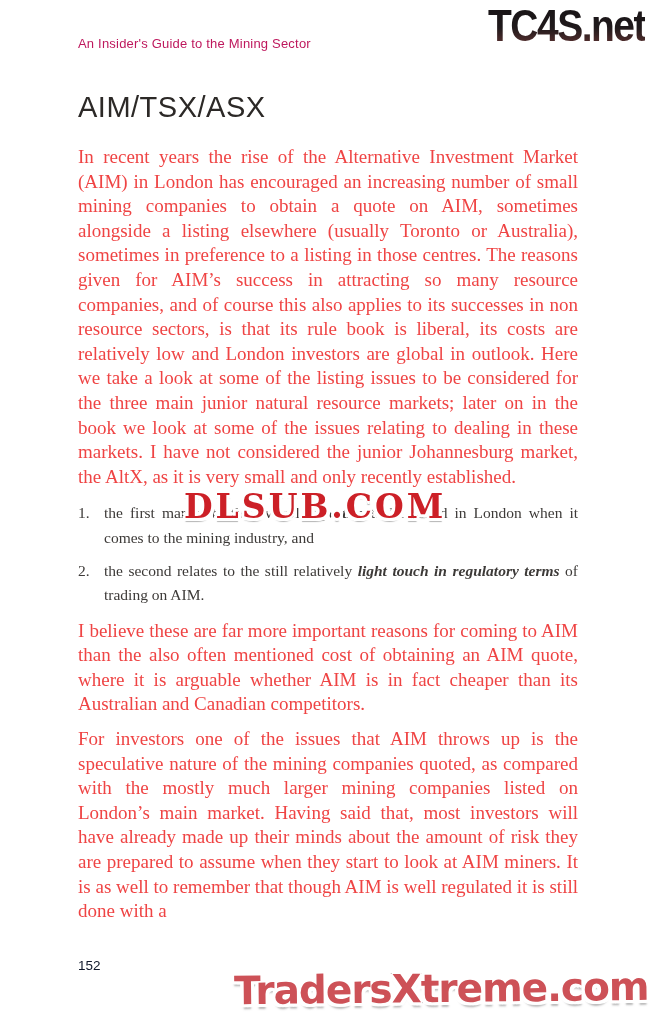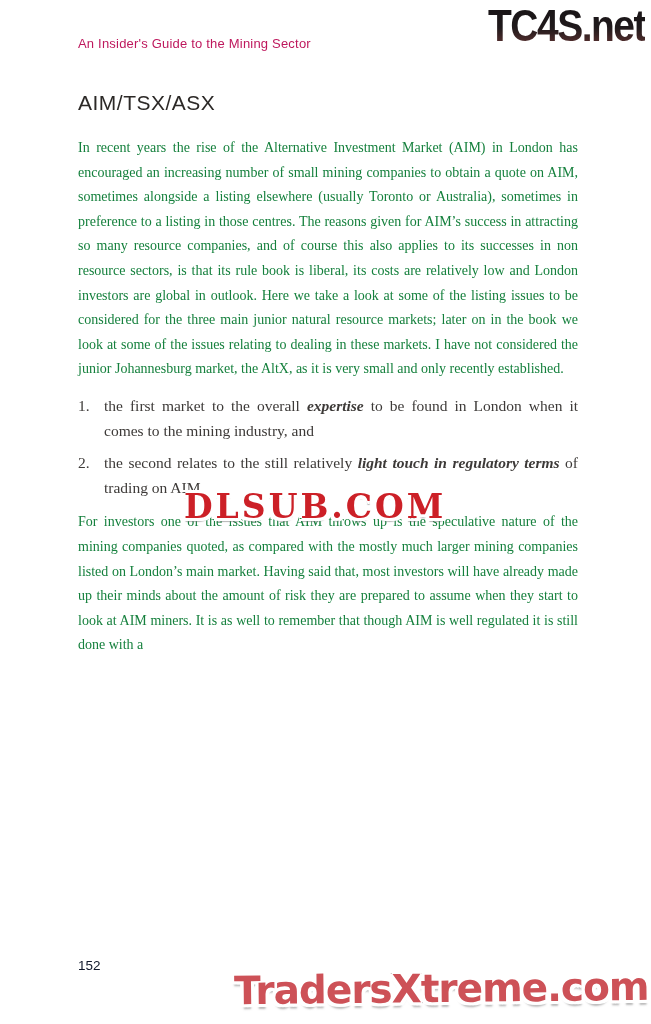--- a/index.html
+++ b/index.html
@@ -23,29 +23,29 @@
   .running-header {
     font-family: "Liberation Sans", sans-serif;
     font-size: 13px;
     letter-spacing: 0.2px;
     color: #be185d;
   }
   .chapter-title {
     margin-top: 40px;
     font-family: "Liberation Sans", sans-serif;
     font-weight: 400;
-    font-size: 21px;
+    font-size: 29px;
     letter-spacing: 0.5px;
     color: #2c2927;
   }
   .body-text {
-    font-size: 14px;
+    font-size: 19px;
     line-height: 24.6px;
     text-align: justify;
-    color: #15803d;
+    color: #ef4444;
   }
   .p1 { margin-top: 21px; }
   .section-heading {
     margin-top: 24px;
     font-family: "Liberation Sans", sans-serif;
     font-weight: 400;
     font-size: 17.5px;
     letter-spacing: 0.4px;
     color: #2c2927;
   }
@@ -149,20 +149,21 @@
       <div class="list-row">
         <span class="list-num">1.</span>
         <span class="list-body"><span>the first market to the overall </span><span class="bold-phrase">expertise</span><span> to be found in London when it comes to the mining industry, and</span></span>
       </div>
       <div class="list-row">
         <span class="list-num">2.</span>
         <span class="list-body"><span>the second relates to the still relatively </span><span class="bold-phrase">light touch in regulatory terms</span><span> of trading on AIM.</span></span>
       </div>
     </div>
 
+    <p class="body-text p3">I believe these are far more important reasons for coming to AIM than the also often mentioned cost of obtaining an AIM quote, where it is arguable whether AIM is in fact cheaper than its Australian and Canadian competitors.</p>
 
     <p class="body-text p4">For investors one of the issues that AIM throws up is the speculative nature of the mining companies quoted, as compared with the mostly much larger mining companies listed on London’s main market. Having said that, most investors will have already made up their minds about the amount of risk they are prepared to assume when they start to look at AIM miners. It is as well to remember that though AIM is well regulated it is still done with a</p>
 
   </div>
 
   <div class="wm-dlsub">DLSUB.COM</div>
 
   <div class="page-number">152</div>
 
   <div class="wm-traders">TradersXtreme.com</div>

